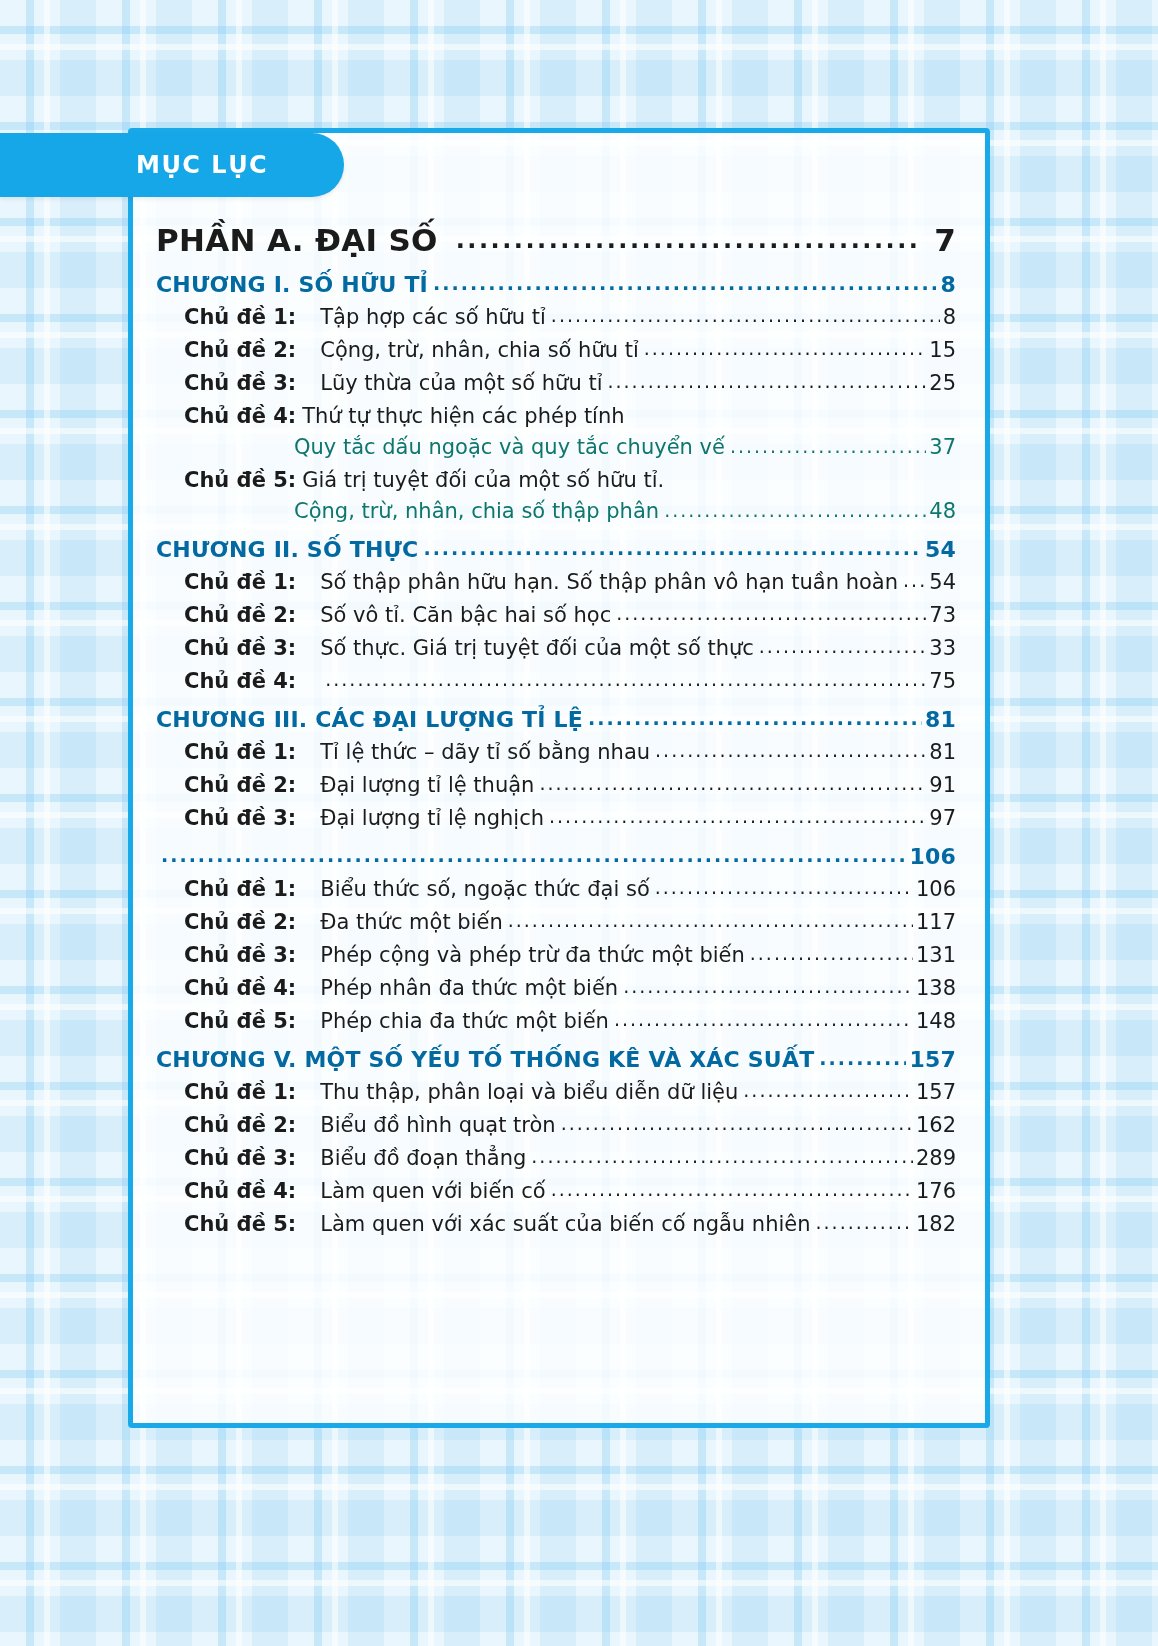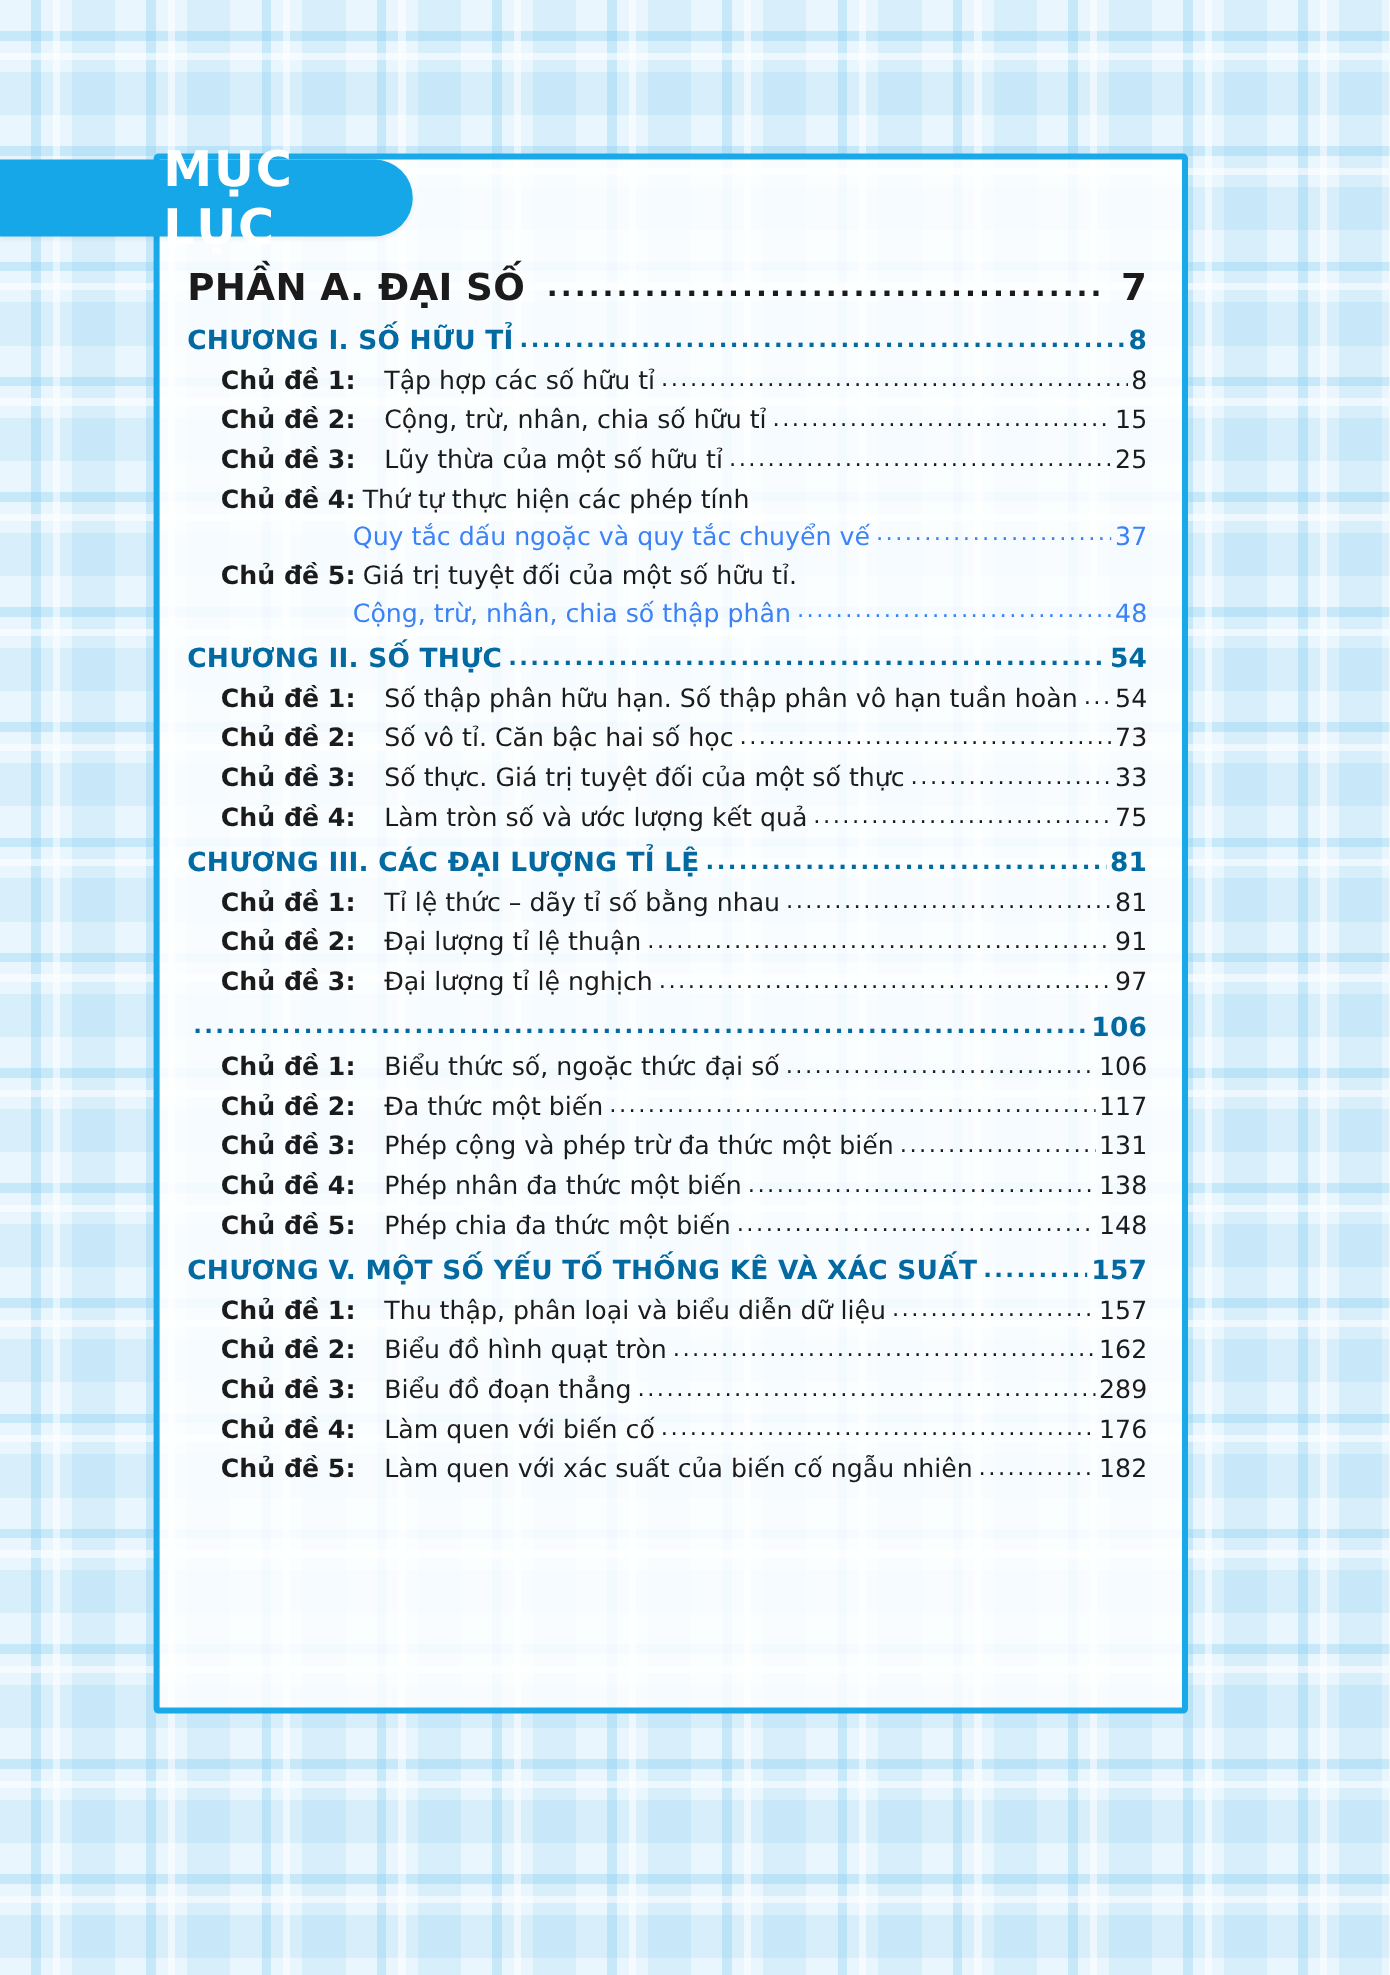--- a/index.html
+++ b/index.html
@@ -85,21 +85,21 @@
     height: 64px;
     background: #16a7e8;
     border-radius: 0 32px 32px 0;
     z-index: 4;
     display: flex;
     align-items: center;
     box-shadow: 0 2px 4px rgba(0,0,0,0.08);
   }
   .title-tab .tab-text {
     color: #ffffff;
-    font-size: 41px;
+    font-size: 24px;
     font-weight: bold;
     letter-spacing: 1.5px;
     margin-left: 136px;
     font-family: "DejaVu Sans", "Liberation Sans", sans-serif;
   }
 
   
   .content {
     position: absolute;
     left: 156px;
@@ -182,23 +182,23 @@
   .topic-block .first-line {
     display: flex;
     align-items: baseline;
     font-size: 21px;
     color: #1b1b1b;
     margin-bottom: 7px;
   }
   .topic-block .first-line .label { font-weight: bold; white-space: nowrap; margin-right: 6px; }
   .topic-block .second-line {
     display: flex;
-    align-items: flex-start;
+    align-items: flex-end;
     font-size: 21px;
-    color: #3b82f6;
+    color: #0f766e;
     padding-left: 110px;
   }
   .topic-block .second-line .text { white-space: nowrap; }
   .topic-block .second-line .dots {
     flex: 1;
     overflow: hidden;
     white-space: nowrap;
     margin: 0 3px 0 5px;
     font-size: 19px;
     letter-spacing: 2px;
@@ -290,21 +290,20 @@
     <span class="pg">73</span>
   </div>
   <div class="topic-row">
     <span class="label">Chủ đề 3:</span>
     <span class="text">Số thực. Giá trị tuyệt đối của một số thực</span>
     <span class="dots">...............................................................................................................................................</span>
     <span class="pg">33</span>
   </div>
   <div class="topic-row">
     <span class="label">Chủ đề 4:</span>
-    <span class="text">Làm tròn số và ước lượng kết quả</span>
     <span class="dots">...............................................................................................................................................</span>
     <span class="pg">75</span>
   </div>
 
   <div class="chapter-line">
     <span>CHƯƠNG III. CÁC ĐẠI LƯỢNG TỈ LỆ</span>
     <span class="dots">...............................................................................................................................................</span>
     <span class="pg">81</span>
   </div>
   <div class="topic-row">

